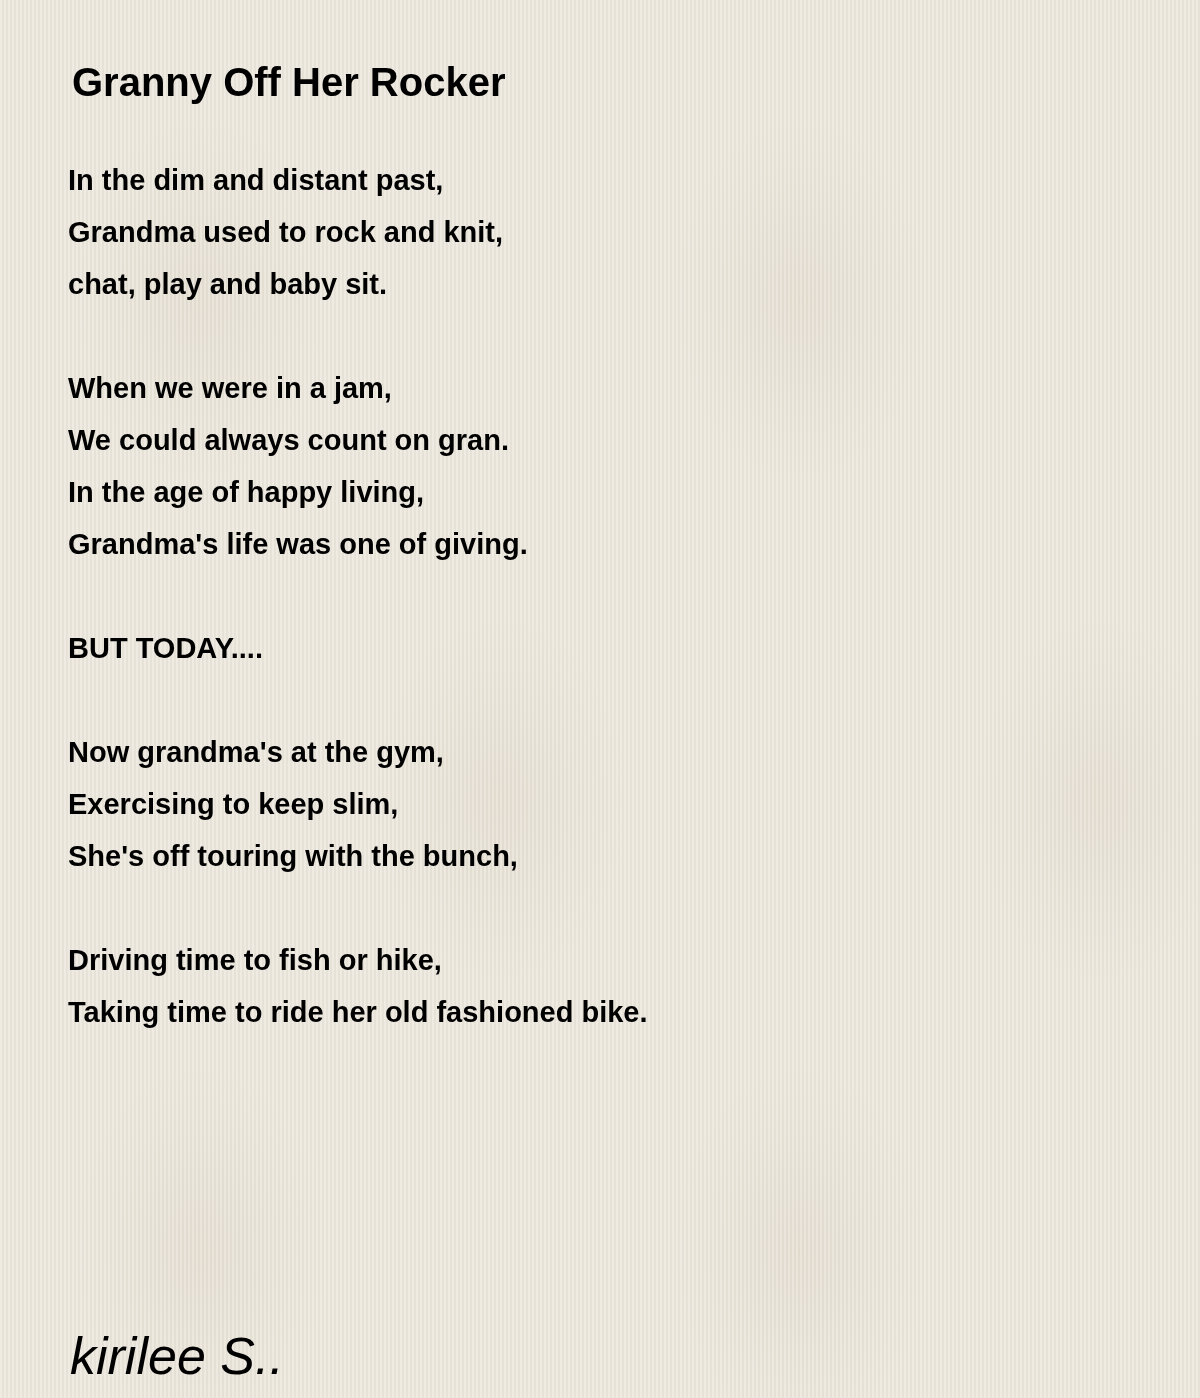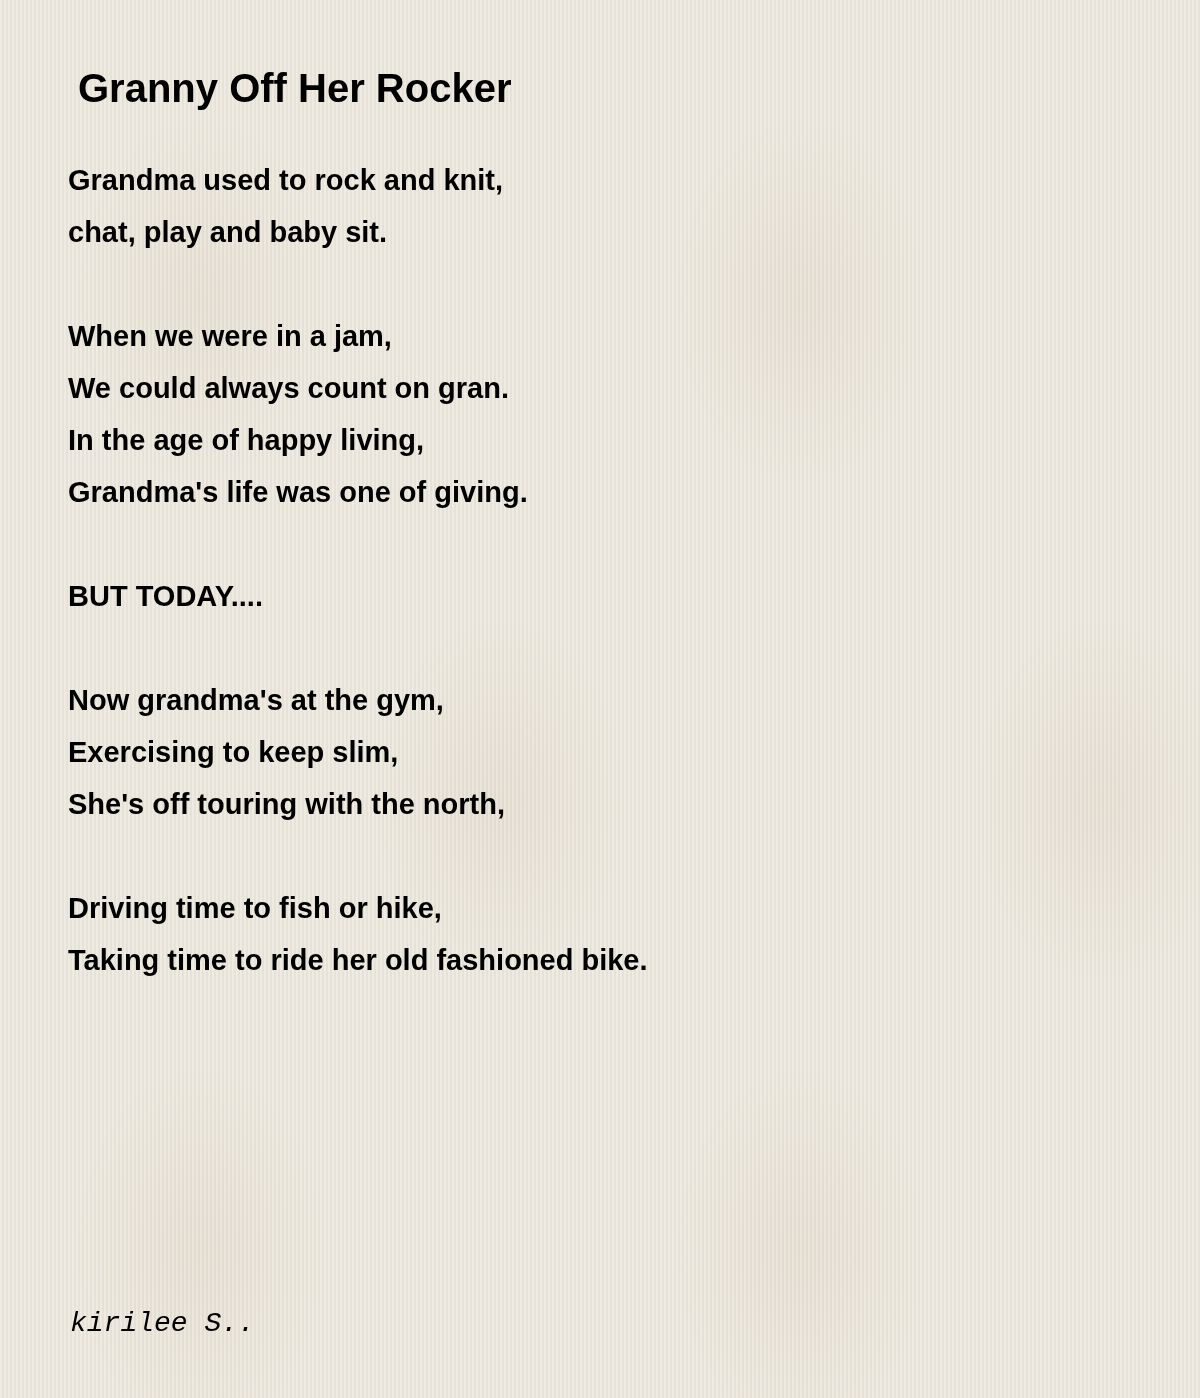--- a/index.html
+++ b/index.html
@@ -11,53 +11,54 @@
       radial-gradient(ellipse 180px 260px at 200px 300px, rgba(200,190,170,0.18), transparent 70%),
       radial-gradient(ellipse 180px 260px at 800px 300px, rgba(200,190,170,0.18), transparent 70%),
       radial-gradient(ellipse 180px 260px at 500px 800px, rgba(200,190,170,0.18), transparent 70%),
       radial-gradient(ellipse 180px 260px at 1100px 800px, rgba(200,190,170,0.18), transparent 70%),
       radial-gradient(ellipse 180px 260px at 200px 1250px, rgba(200,190,170,0.18), transparent 70%),
       radial-gradient(ellipse 180px 260px at 800px 1250px, rgba(200,190,170,0.18), transparent 70%);
     font-family:"Liberation Sans", sans-serif;
     color:#000;
   }
   .page { position:absolute; left:68px; top:0; }
-  .title { position:absolute; top:56px; left:0; font-size:40px; font-weight:bold; white-space:nowrap; margin:10px; line-height:44px; }
+  .title { position:absolute; top:56px; left:0; font-size:40px; font-weight:bold; white-space:nowrap; margin:4px; line-height:44px; }
   .poem { position:absolute; top:154px; left:0; width:1000px; }
   .line { font-size:29px; font-weight:bold; line-height:52px; height:52px; white-space:nowrap; }
   .blank { height:52px; }
-  .author { position:absolute; top:1300px; left:2px; font-size:28px; font-style:italic; white-space:nowrap; line-height:48px;font-family:Liberation Mono, monospace; }
+  .author { position:absolute; top:1332px; left:2px; font-size:52px; font-style:italic; white-space:nowrap; line-height:48px; }
 </style>
 </head>
 <body>
 
 <div class="page">
   <h1 class="title">Granny Off Her Rocker</h1>
 
   <div class="poem">
     <div>
+      <div class="line">In the dim and distant past,</div>
       <div class="line">Grandma used to rock and knit,</div>
       <div class="line">chat, play and baby sit.</div>
     </div>
     <div class="blank"></div>
     <div>
       <div class="line">When we were in a jam,</div>
       <div class="line">We could always count on gran.</div>
       <div class="line">In the age of happy living,</div>
       <div class="line">Grandma's life was one of giving.</div>
     </div>
     <div class="blank"></div>
     <div>
       <div class="line">BUT TODAY....</div>
     </div>
     <div class="blank"></div>
     <div>
       <div class="line">Now grandma's at the gym,</div>
       <div class="line">Exercising to keep slim,</div>
-      <div class="line">She's off touring with the north,</div>
+      <div class="line">She's off touring with the bunch,</div>
     </div>
     <div class="blank"></div>
     <div>
       <div class="line">Driving time to fish or hike,</div>
       <div class="line">Taking time to ride her old fashioned bike.</div>
     </div>
   </div>
 
   <div class="author">kirilee S..</div>
 </div>

